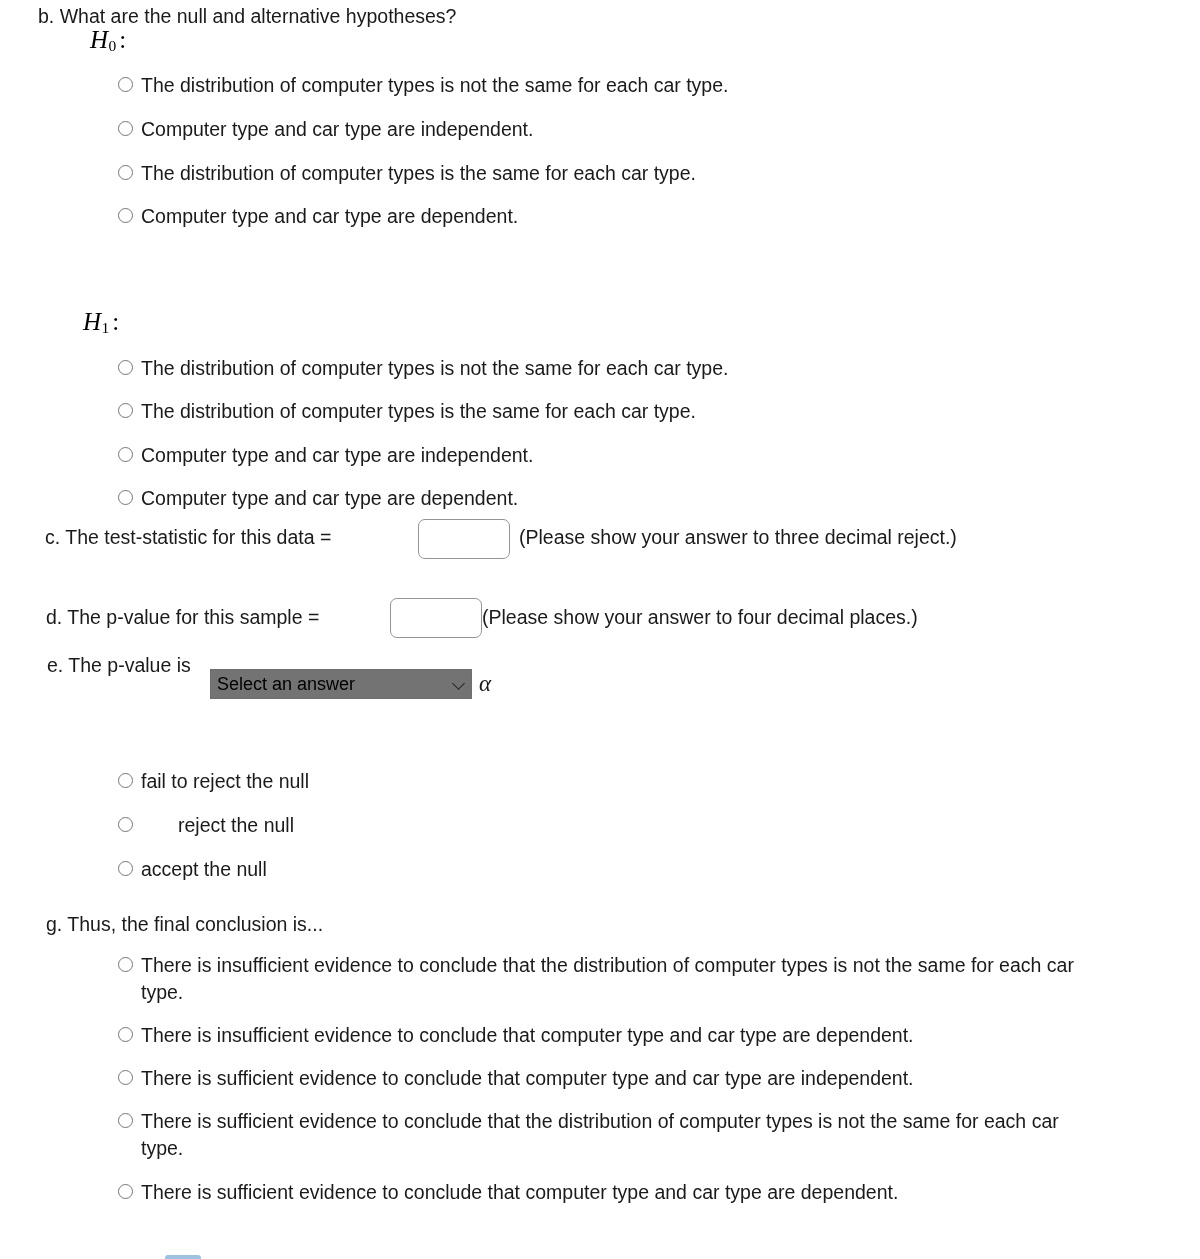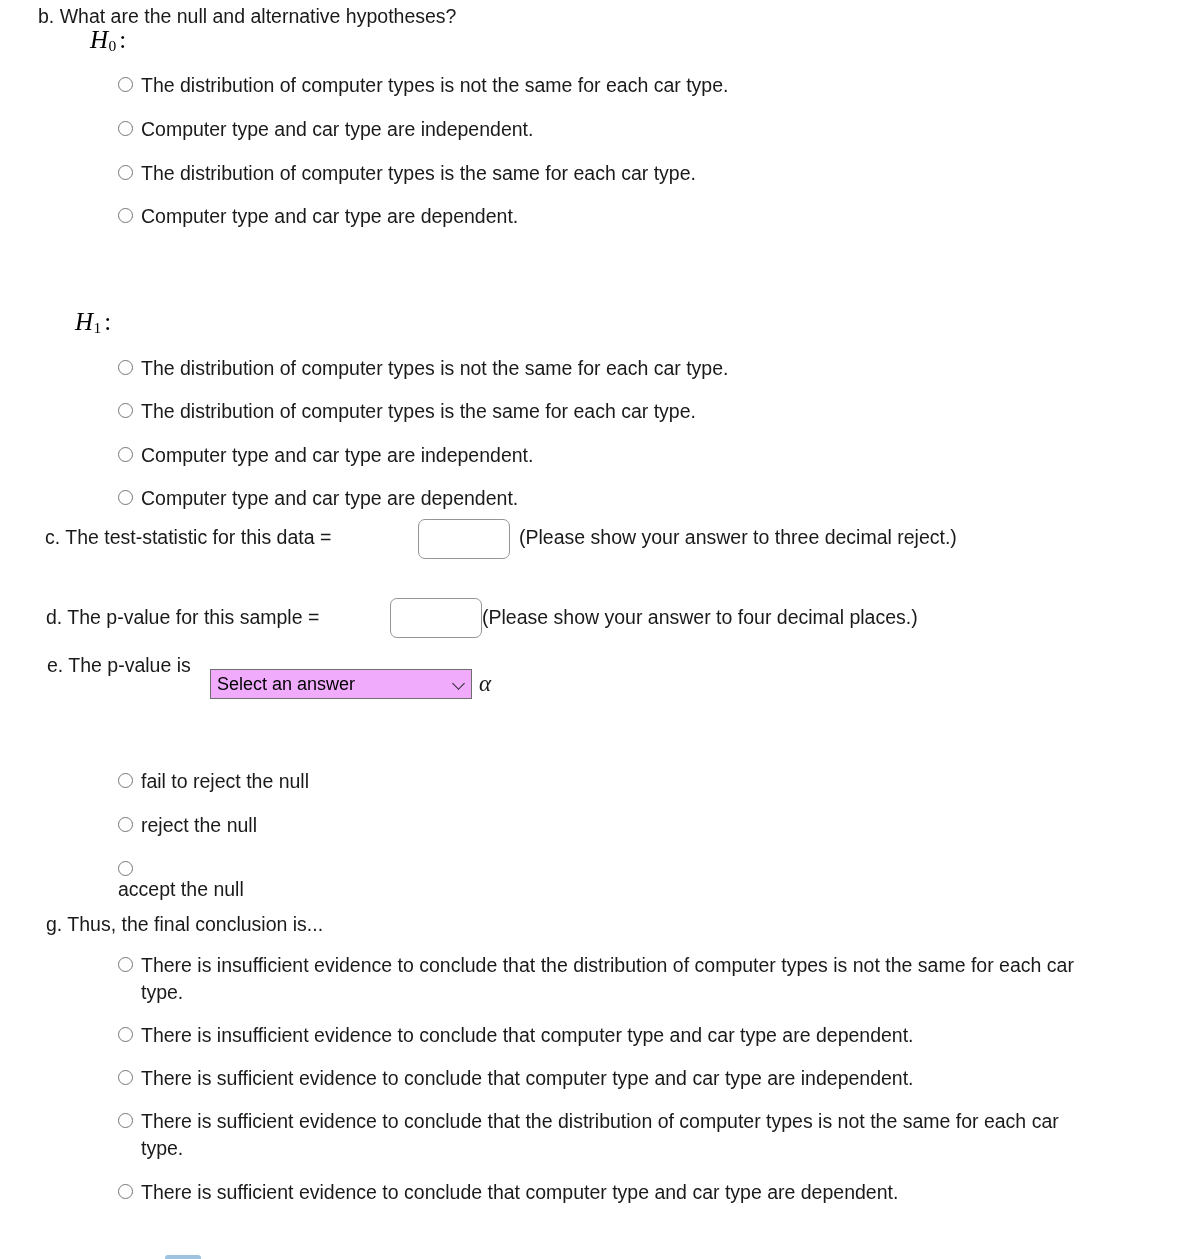--- a/index.html
+++ b/index.html
@@ -97,21 +97,21 @@
     padding: 0 6px;
     outline: none;
     color: #000;
   }
 
   
   .sel-wrap {
     position: absolute;
     box-sizing: border-box;
     border: 1.4px solid #6e6e6e;
-    background: #f0abfc;
+    background: #737373;
     display: flex;
     align-items: center;
     padding-left: 6px;
     padding-right: 4px;
   }
   .sel-value {
     font-size: 18px;
     line-height: 20px;
     color: #000;
     flex: 1 1 auto;
@@ -164,21 +164,21 @@
   </div>
   <div class="radio-row" style="left:118px; top:160px; width:1000px;">
     <span class="radio-btn"></span>
     <span class="radio-label">The distribution of computer types is the same for each car type.</span>
   </div>
   <div class="radio-row" style="left:118px; top:203px; width:1000px;">
     <span class="radio-btn"></span>
     <span class="radio-label">Computer type and car type are dependent.</span>
   </div>
 
-  <div class="math-h" style="left:75px; top:308px;text-align:center;">
+  <div class="math-h" style="left:83px; top:308px;text-align:center;">
     <span>H</span><sub>1</sub><span class="colon">:</span>
   </div>
 
   <div class="radio-row" style="left:118px; top:355px; width:1000px;">
     <span class="radio-btn"></span>
     <span class="radio-label">The distribution of computer types is not the same for each car type.</span>
   </div>
   <div class="radio-row" style="left:118px; top:398px; width:1000px;">
     <span class="radio-btn"></span>
     <span class="radio-label">The distribution of computer types is the same for each car type.</span>
@@ -204,25 +204,25 @@
   <div class="sel-wrap" style="left:210px; top:669px; width:262px; height:30px;">
     <span class="sel-value">Select an answer</span>
     <span class="sel-arrow"></span>
   </div>
   <div class="section-head alpha" style="left:479px; top:672px;">α</div>
 
   <div class="radio-row" style="left:118px; top:768px; width:800px;">
     <span class="radio-btn"></span>
     <span class="radio-label">fail to reject the null</span>
   </div>
-  <div class="radio-row" style="left:118px; top:812px; width:800px;">
+  <div class="radio-row" style="left:118px; top:812px; width:800px;gap:37px;">
     <span class="radio-btn"></span>
     <span class="radio-label">reject the null</span>
   </div>
-  <div class="radio-row" style="left:118px; top:856px; width:800px;flex-direction:column;">
+  <div class="radio-row" style="left:118px; top:856px; width:800px;">
     <span class="radio-btn"></span>
     <span class="radio-label">accept the null</span>
   </div>
 
   <div class="section-head" style="left:46px; top:911px;">g. Thus, the final conclusion is...</div>
 
   <div class="radio-row" style="left:118px; top:1022px; width:1000px;">
     <span class="radio-btn"></span>
     <span class="radio-label">There is insufficient evidence to conclude that computer type and car type are dependent.</span>
   </div>

